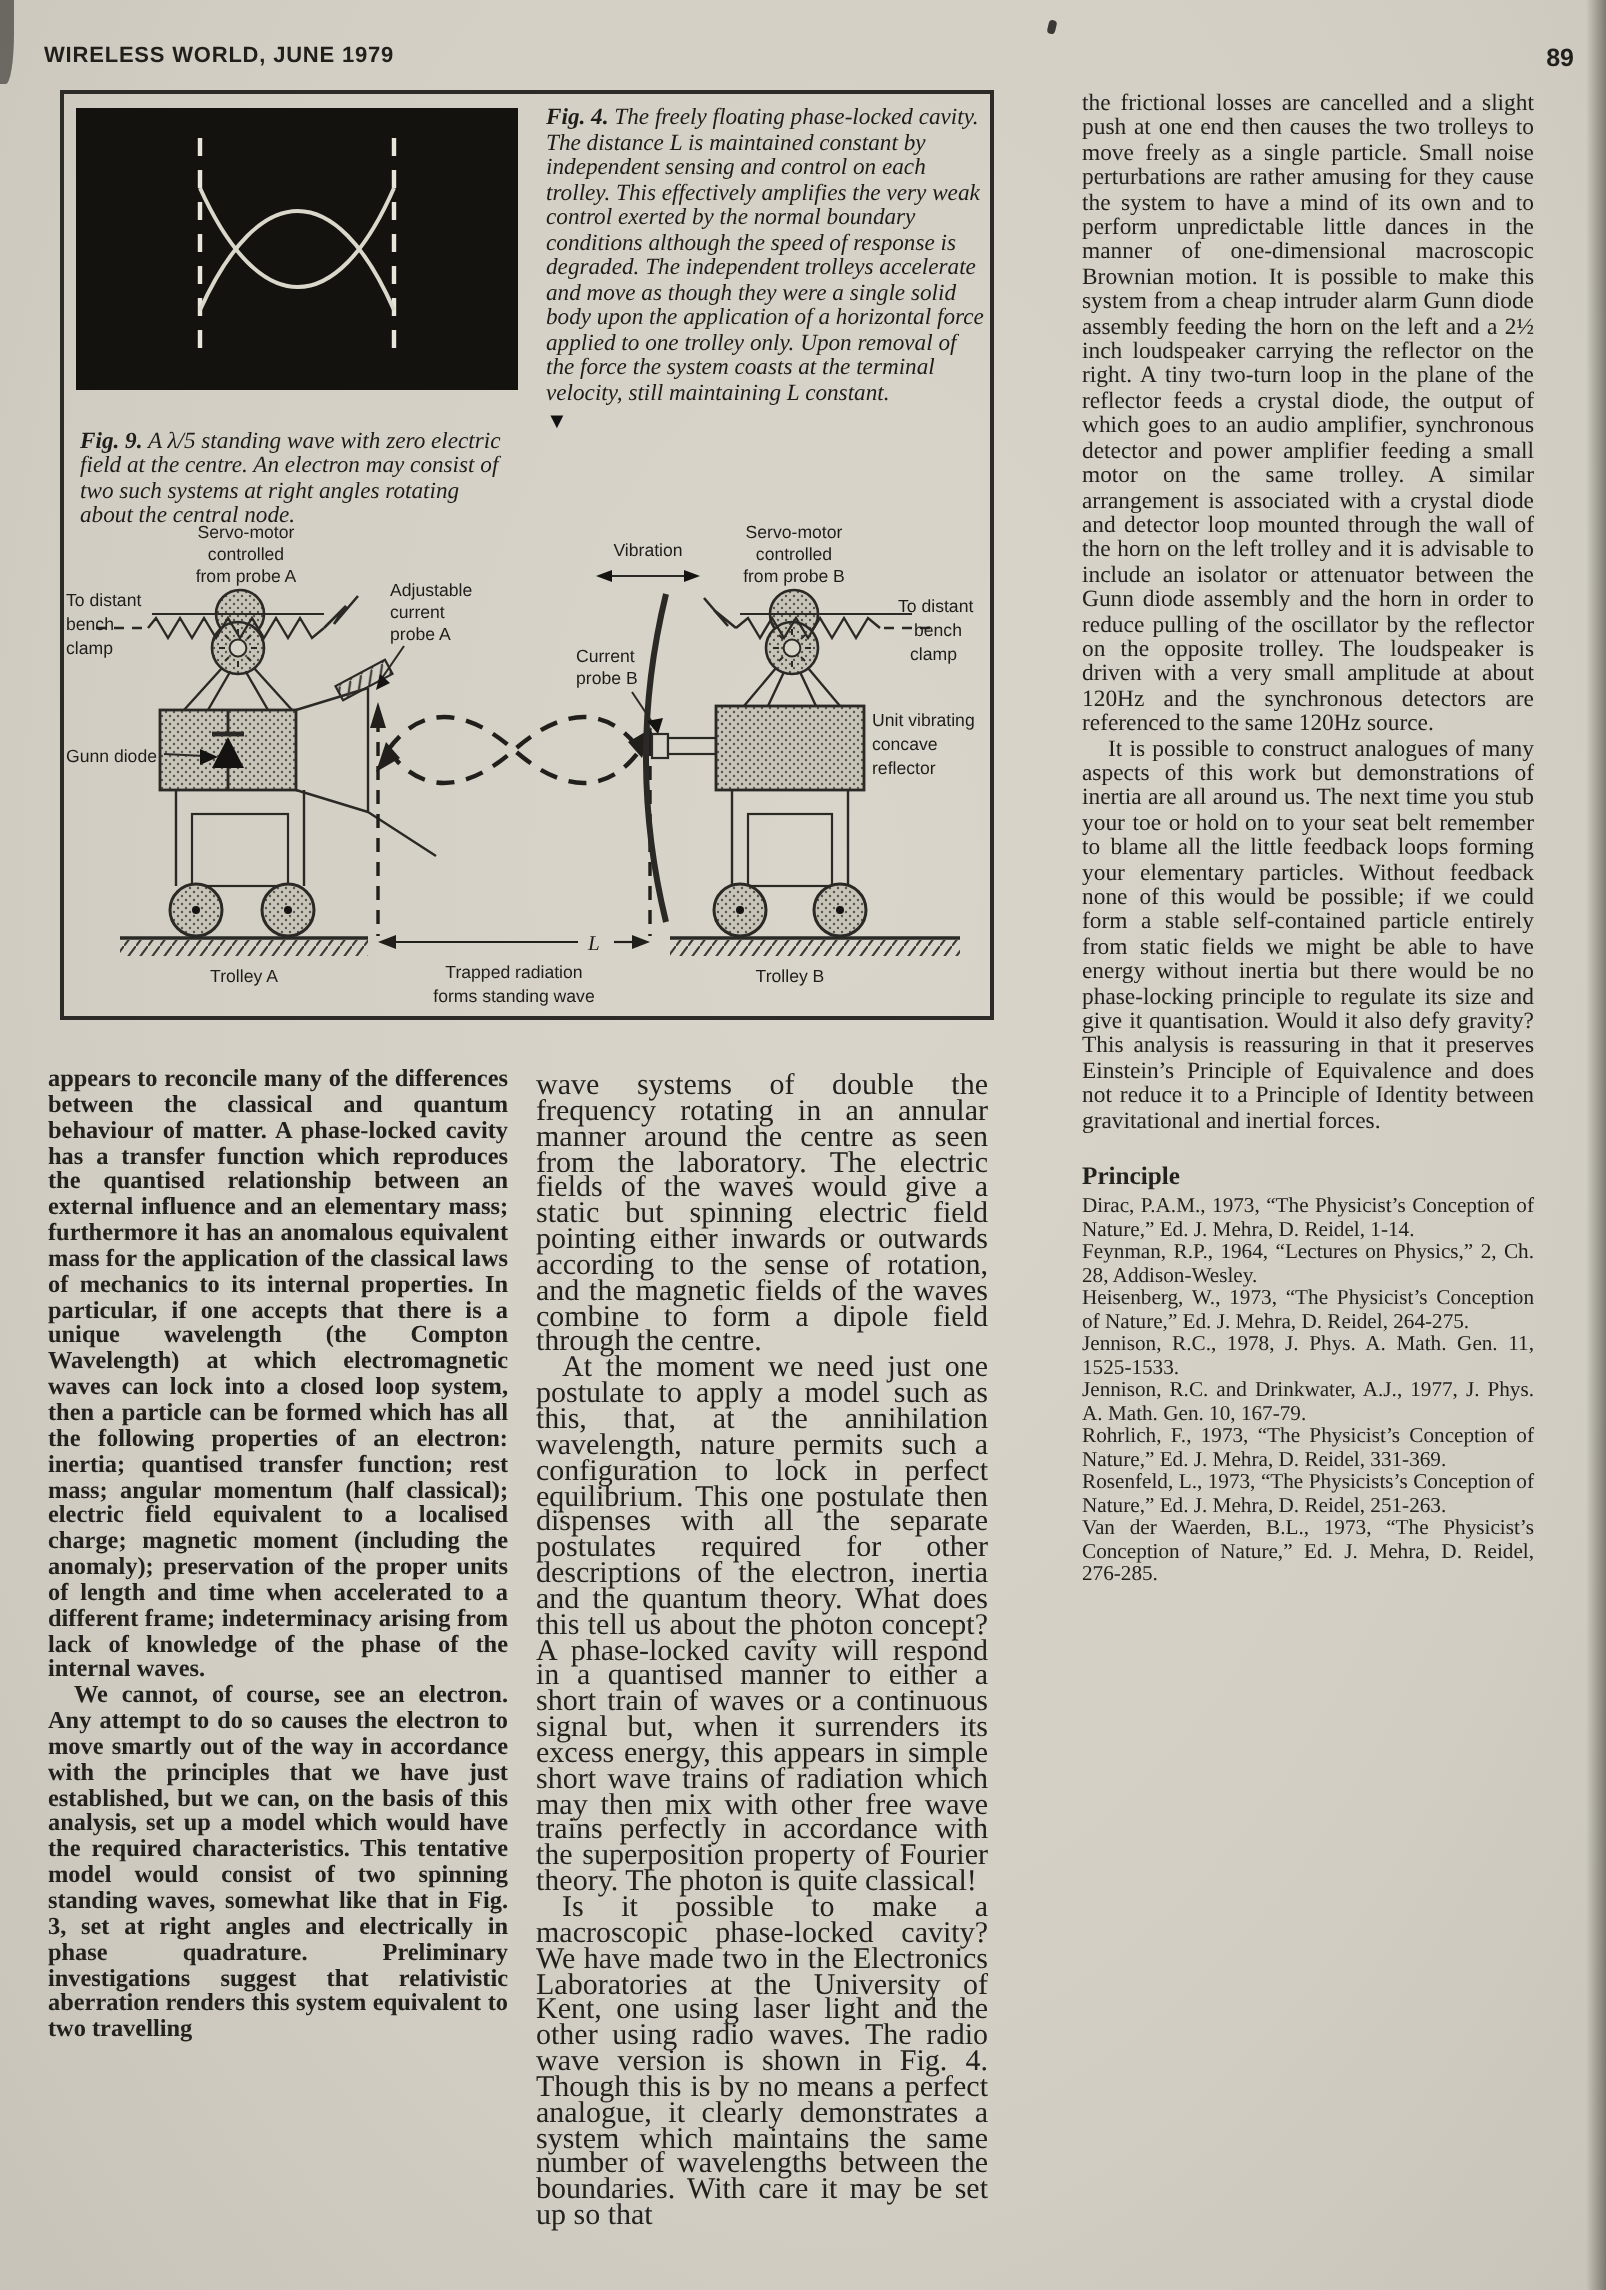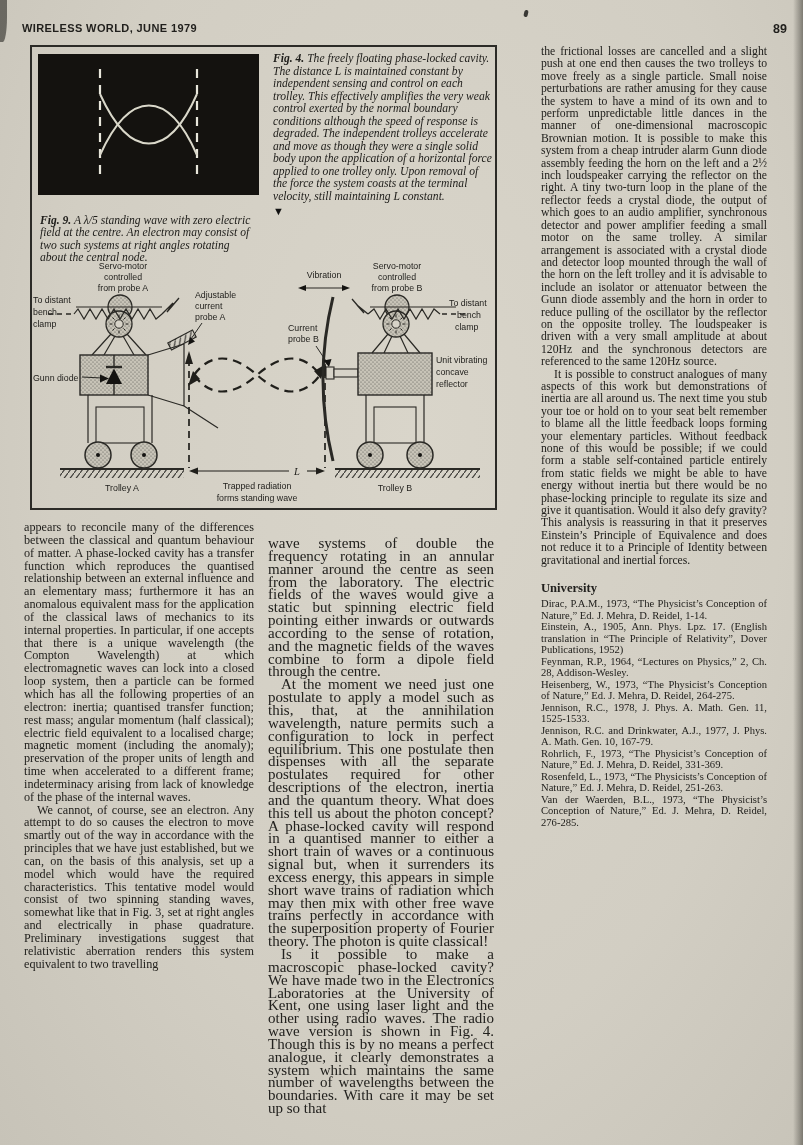--- a/index.html
+++ b/index.html
@@ -23,21 +23,21 @@
   .fig3cap{position:absolute;left:8px;top:156px;width:212px;}
   .fig4cap{position:absolute;left:241px;top:6px;width:221px;}
   .marker{font-size:11px;line-height:11px;margin-top:3px;font-style:normal;color:#111;}
   .diagram{position:absolute;left:0;top:210px;width:467px;height:253px;}
   .diagram text{font-family:"Liberation Sans",sans-serif;font-size:8.8px;fill:#1e1d1a;}
   .diagram text.dimL{font-family:"Liberation Serif",serif;font-style:italic;font-size:10.5px;}
 
   .col{position:absolute;text-align:justify;}
   .col p{margin:0;}
   .col p.ind{text-indent:13px;}
-  .col1{left:24px;top:521px;width:230px;font-size:12.2px;line-height:12.85px;}
+  .col1{left:24px;top:533px;width:230px;font-size:12.2px;line-height:12.85px;font-weight:bold;}
   .col2{left:268px;top:537px;width:226px;font-size:15px;line-height:12.85px;}
   .col3{left:515px;top:46px;width:226px;font-size:11.7px;line-height:12.4px;margin-left:26px;}
   .refs{margin-top:15px;}
   .refs h3{font-size:12.6px;margin:0 0 4px 0;font-weight:bold;}
   .refs .ref{font-size:10.6px;line-height:11.5px;text-align:justify;}
 </style>
 </head>
 <body>
 
 <div class="page">
@@ -206,23 +206,22 @@
     <p>wave systems of double the frequency rotating in an annular manner around the centre as seen from the laboratory. The electric fields of the waves would give a static but spinning electric field pointing either inwards or outwards according to the sense of rotation, and the magnetic fields of the waves combine to form a dipole field through the centre.</p>
     <p class="ind">At the moment we need just one postulate to apply a model such as this, that, at the annihilation wavelength, nature permits such a configuration to lock in perfect equilibrium. This one postulate then dispenses with all the separate postulates required for other descriptions of the electron, inertia and the quantum theory. What does this tell us about the photon concept? A phase-locked cavity will respond in a quantised manner to either a short train of waves or a continuous signal but, when it surrenders its excess energy, this appears in simple short wave trains of radiation which may then mix with other free wave trains perfectly in accordance with the superposition property of Fourier theory. The photon is quite classical!</p>
     <p class="ind">Is it possible to make a macroscopic phase-locked cavity? We have made two in the Electronics Laboratories at the University of Kent, one using laser light and the other using radio waves. The radio wave version is shown in Fig. 4. Though this is by no means a perfect analogue, it clearly demonstrates a system which maintains the same number of wavelengths between the boundaries. With care it may be set up so that</p>
   </div>
 
   <div class="col col3">
     <p>the frictional losses are cancelled and a slight push at one end then causes the two trolleys to move freely as a single particle. Small noise perturbations are rather amusing for they cause the system to have a mind of its own and to perform unpredictable little dances in the manner of one-dimensional macroscopic Brownian motion. It is possible to make this system from a cheap intruder alarm Gunn diode assembly feeding the horn on the left and a 2½ inch loudspeaker carrying the reflector on the right. A tiny two-turn loop in the plane of the reflector feeds a crystal diode, the output of which goes to an audio amplifier, synchronous detector and power amplifier feeding a small motor on the same trolley. A similar arrangement is associated with a crystal diode and detector loop mounted through the wall of the horn on the left trolley and it is advisable to include an isolator or attenuator between the Gunn diode assembly and the horn in order to reduce pulling of the oscillator by the reflector on the opposite trolley. The loudspeaker is driven with a very small amplitude at about 120Hz and the synchronous detectors are referenced to the same 120Hz source.</p>
     <p class="ind">It is possible to construct analogues of many aspects of this work but demonstrations of inertia are all around us. The next time you stub your toe or hold on to your seat belt remember to blame all the little feedback loops forming your elementary particles. Without feedback none of this would be possible; if we could form a stable self-contained particle entirely from static fields we might be able to have energy without inertia but there would be no phase-locking principle to regulate its size and give it quantisation. Would it also defy gravity? This analysis is reassuring in that it preserves Einstein’s Principle of Equivalence and does not reduce it to a Principle of Identity between gravitational and inertial forces.</p>
 
     <div class="refs">
-      <h3>University</h3>
+      <h3>Principle</h3>
       <div class="ref">Dirac, P.A.M., 1973, “The Physicist’s Conception of Nature,” Ed. J. Mehra, D. Reidel, 1-14.</div>
-      <div class="ref">Einstein, A., 1905, Ann. Phys. Lpz. 17. (English translation in “The Principle of Relativity”, Dover Publications, 1952)</div>
       <div class="ref">Feynman, R.P., 1964, “Lectures on Physics,” 2, Ch. 28, Addison-Wesley.</div>
       <div class="ref">Heisenberg, W., 1973, “The Physicist’s Conception of Nature,” Ed. J. Mehra, D. Reidel, 264-275.</div>
       <div class="ref">Jennison, R.C., 1978, J. Phys. A. Math. Gen. 11, 1525-1533.</div>
       <div class="ref">Jennison, R.C. and Drinkwater, A.J., 1977, J. Phys. A. Math. Gen. 10, 167-79.</div>
       <div class="ref">Rohrlich, F., 1973, “The Physicist’s Conception of Nature,” Ed. J. Mehra, D. Reidel, 331-369.</div>
       <div class="ref">Rosenfeld, L., 1973, “The Physicists’s Conception of Nature,” Ed. J. Mehra, D. Reidel, 251-263.</div>
       <div class="ref">Van der Waerden, B.L., 1973, “The Physicist’s Conception of Nature,” Ed. J. Mehra, D. Reidel, 276-285.</div>
     </div>
   </div>
 </div>

